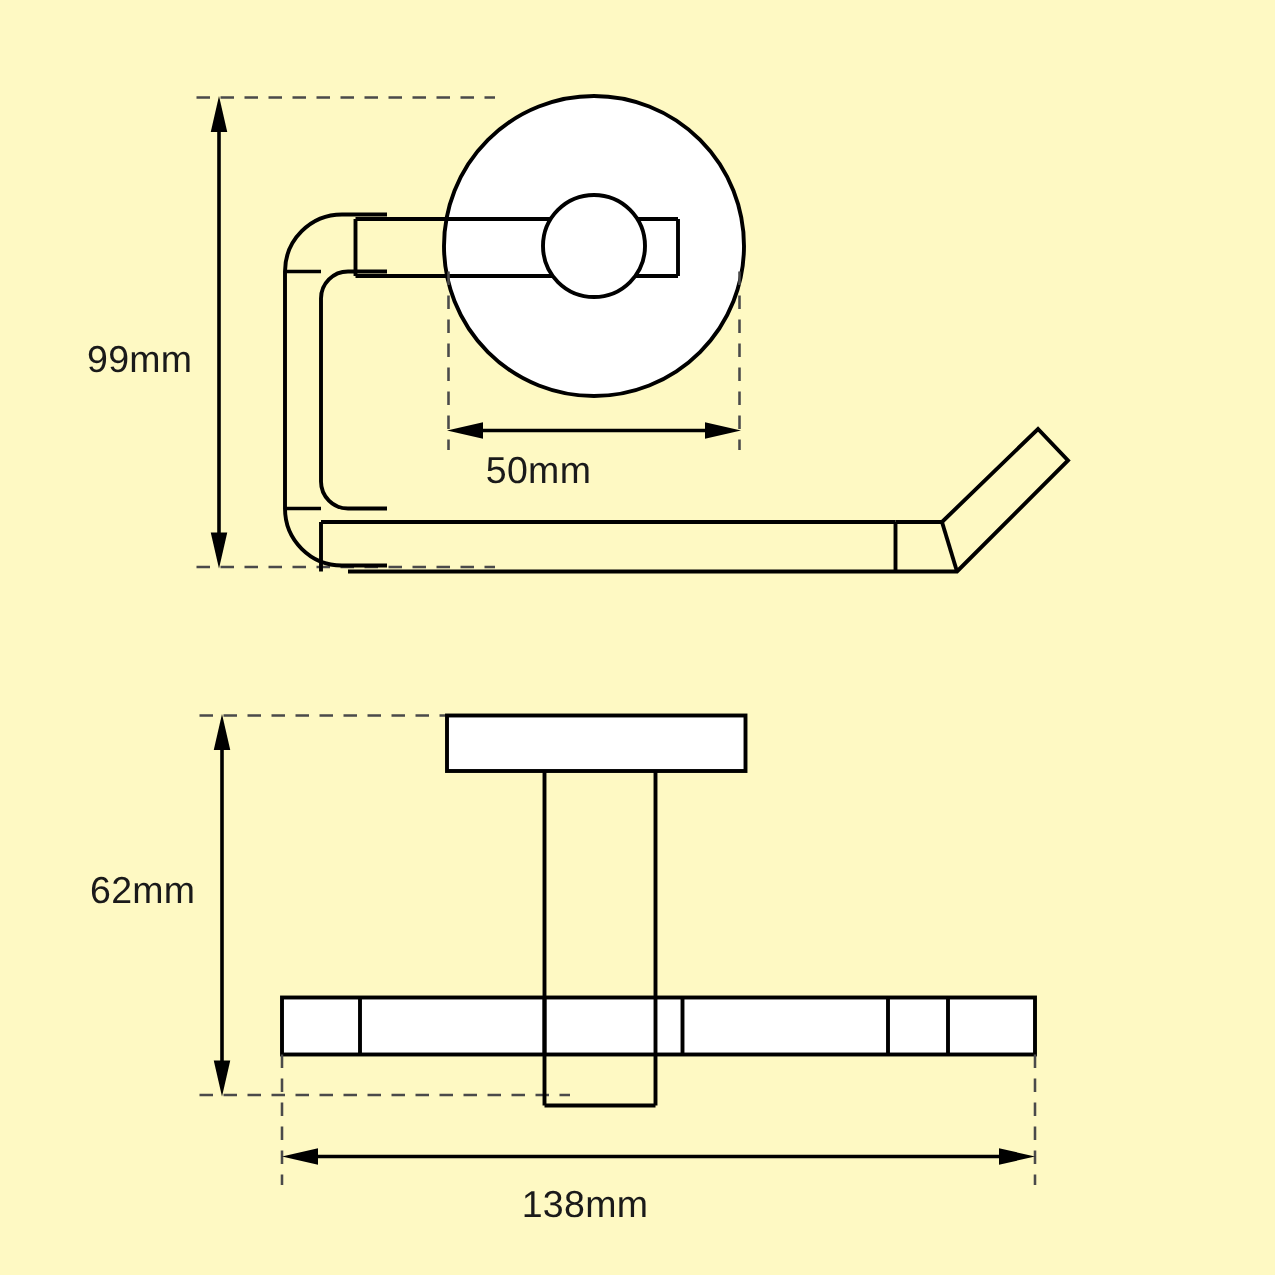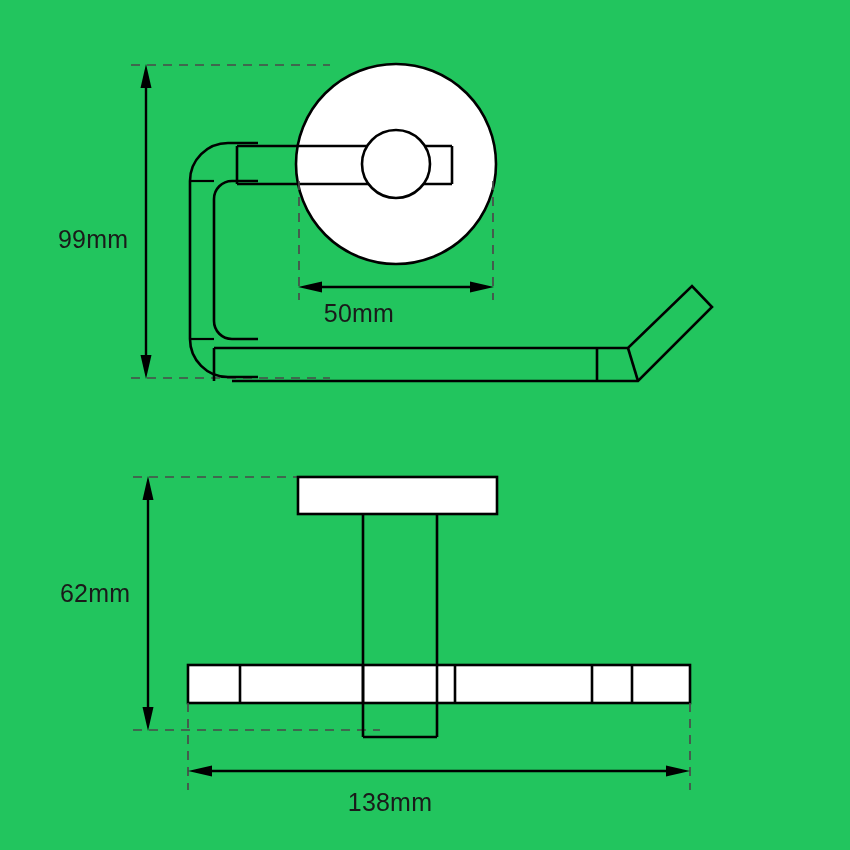--- a/index.html
+++ b/index.html
@@ -8,21 +8,21 @@
     padding: 0;
     background: #ffffff;
   }
   body {
     font-family: "Liberation Sans", sans-serif;
   }
   #drawing-root {
     position: relative;
     width: 850px;
     height: 850px;
-    background: #22c55e;
+    background: #fef9c3;
     overflow: hidden;
     text-align: right;
   }
   svg#drawing-svg {
     display: block;
     width: 850px;
     height: 850px;
   }
   .solid {
     fill: none;

